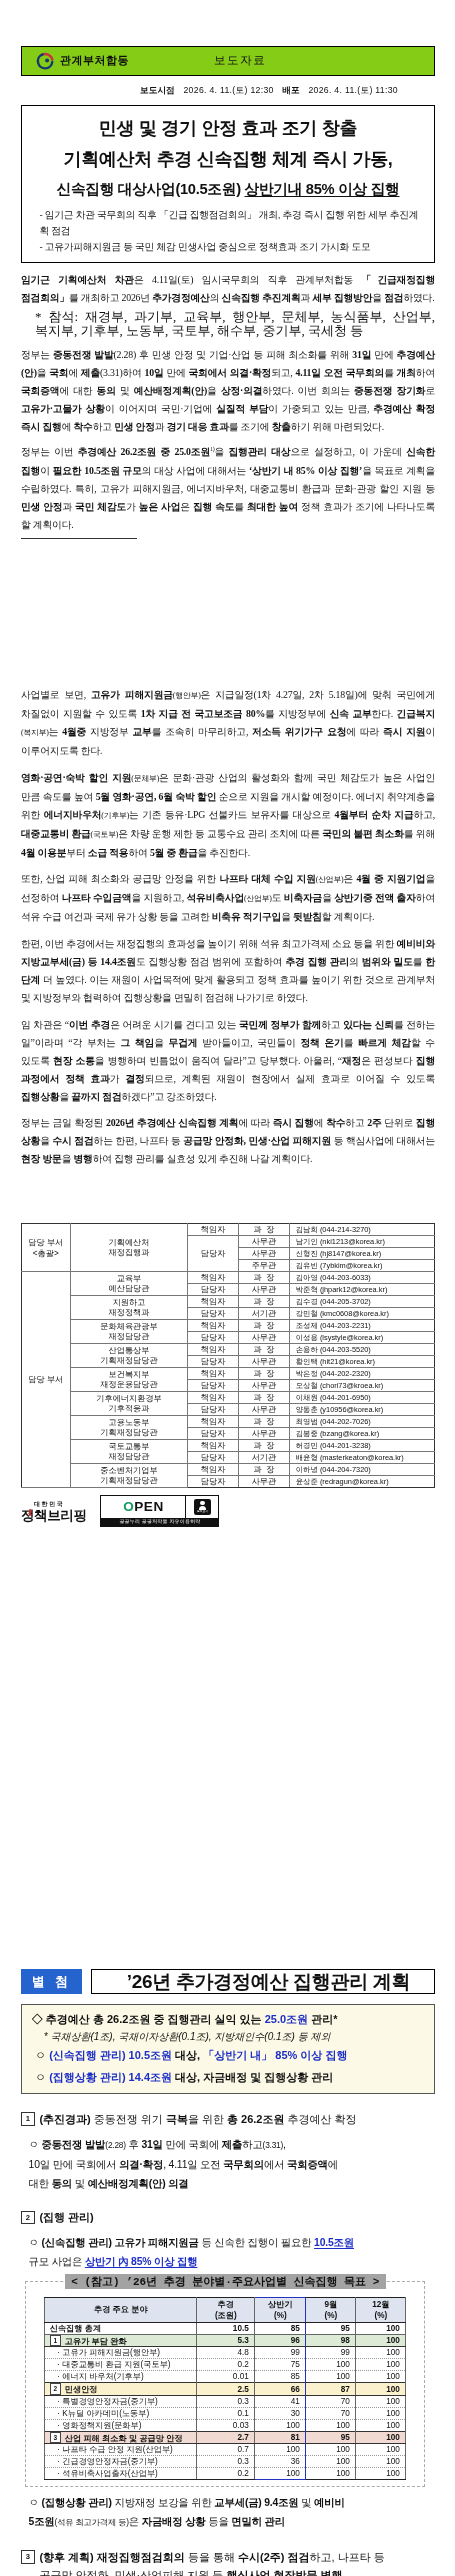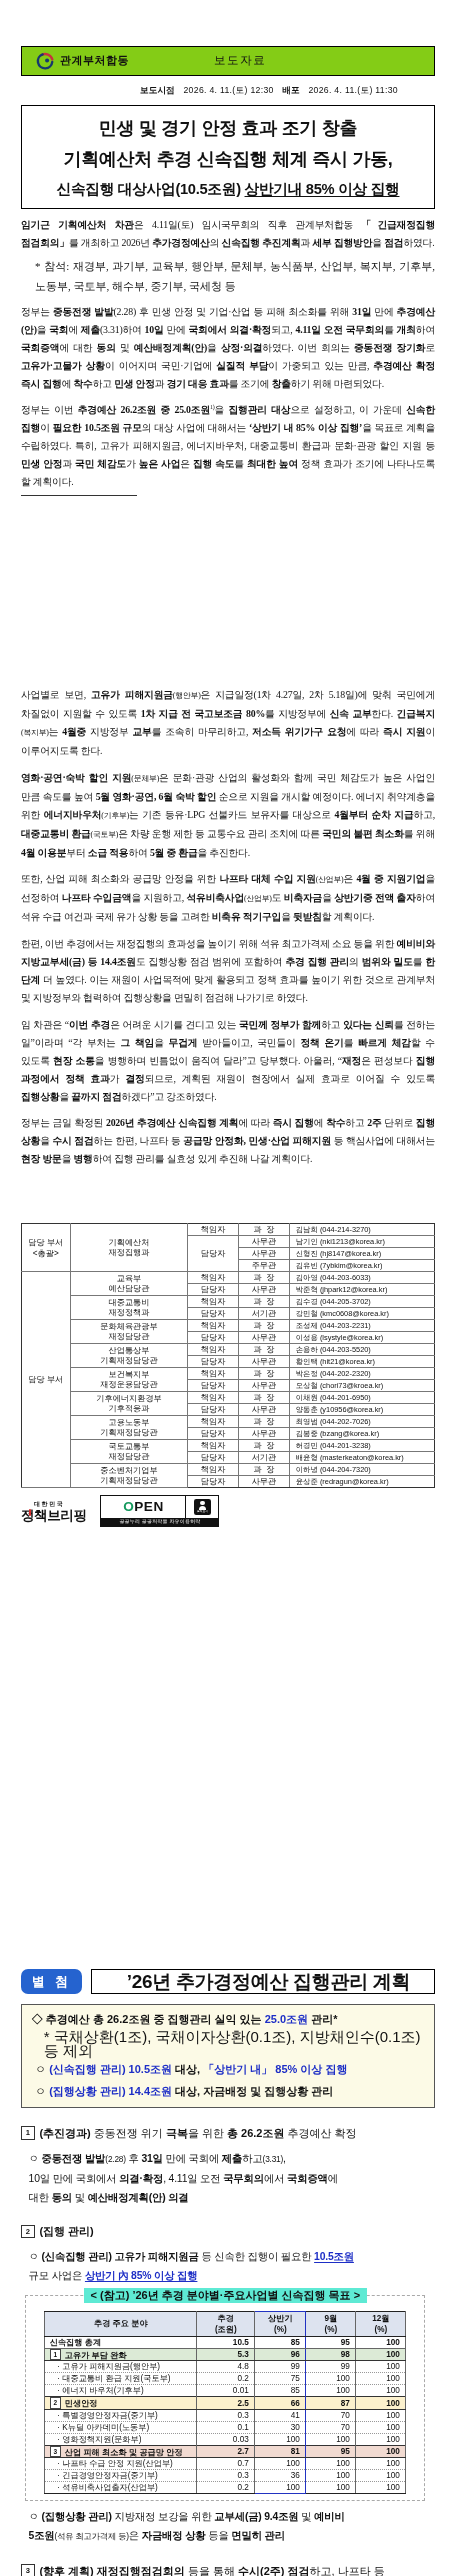--- a/index.html
+++ b/index.html
@@ -26,21 +26,21 @@
   
   .title-box{margin-top:8.7px;border:1.4px solid #000;padding:6.5px 9.8px 6.5px 9.8px;box-sizing:border-box;font-family:"Liberation Sans","DejaVu Sans",sans-serif;}
   .headline{font-size:18px;font-weight:bold;text-align:center;line-height:31px;letter-spacing:-0.3px;}
   .subheadline{font-size:14.7px;font-weight:bold;text-align:center;line-height:24px;margin-top:2.2px;letter-spacing:-0.3px;}
   .title-bullets{margin-top:5.5px;margin-left:7.6px;}
   .title-bullet{font-size:9.8px;line-height:16.4px;letter-spacing:-0.3px;}
 
   
   .para{font-size:9.8px;line-height:18px;text-align:justify;word-break:keep-all;letter-spacing:-0.2px;}
   .p-top14{margin-top:7.6px;} .p-top16{margin-top:8.7px;} .p-top8{margin-top:4.4px;}
-  .attendee-note{margin-top:3.3px;font-size:11px;line-height:20px;padding-left:14px;text-align:justify;word-break:keep-all;}
+  .attendee-note{margin-top:3.3px;font-size:13px;line-height:14px;padding-left:14px;text-align:justify;word-break:keep-all;}
   .footnote-rule{margin-top:4.4px;width:116px;border-top:0.9px solid #333;}
   .footnote{font-size:8.2px;line-height:13px;margin-top:2.2px;}
 
   
   .contact-table{margin-top:55px;border-collapse:collapse;width:414px;font-family:"Liberation Sans",sans-serif;}
   .contact-table td{border:0.5px solid #777;font-size:8.2px;padding:0 2.2px;height:10.4px;text-align:center;vertical-align:middle;}
   .contact-table .outer-top td{border-top:1.1px solid #333;}
   .contact-table td.group{width:48px;white-space:pre-line;font-size:8.2px;border-left:1.1px solid #333;}
   .contact-table td.dept{width:127px;}
   .contact-table td.dept span{display:block;line-height:10.4px;}
@@ -62,35 +62,35 @@
   .open-word .green{color:#169a5f;}
   .open-right{width:32px;border-left:1.1px solid #111;display:flex;align-items:center;justify-content:center;}
   .open-sq{width:16.4px;height:16.4px;background:#111;border-radius:2.2px;display:flex;flex-direction:column;align-items:center;justify-content:center;}
   .person-head{width:4.4px;height:4.4px;border-radius:50%;background:#fff;}
   .person-body{width:7.6px;height:3.8px;border-radius:3.8px 3.8px 0 0;background:#fff;margin-top:0.5px;}
   .open-sq .src{color:#fff;font-size:2.7px;line-height:3.3px;}
   .open-strip{background:#111;color:#fff;font-size:4.9px;text-align:center;line-height:8.2px;letter-spacing:0.3px;}
 
   
   .attach-header{display:flex;gap:8.7px;align-items:stretch;font-family:"Liberation Sans",sans-serif;}
-  .attach-badge{width:61px;height:25px;background:#2563cf;color:#fff;font-size:13px;font-weight:bold;display:flex;align-items:center;justify-content:center;letter-spacing:3.3px;border-radius:7px;}
+  .attach-badge{width:61px;height:25px;background:#2563cf;color:#fff;font-size:13px;font-weight:bold;display:flex;align-items:center;justify-content:center;letter-spacing:3.3px;}
   .attach-title-box{flex:1;border:1px solid #000;height:25px;box-sizing:border-box;display:flex;align-items:center;padding-left:35px;font-size:19px;font-weight:bold;letter-spacing:-0.3px;}
   .summary-box{margin-top:9.8px;border:0.8px solid #555;background:#fcfae6;padding:5.5px 9.8px;box-sizing:border-box;font-family:"Liberation Sans",sans-serif;}
   .summary-line1{font-size:11px;line-height:19.6px;}
-  .summary-note{font-size:15px;line-height:14px;padding-left:12px;}
+  .summary-note{font-size:10px;line-height:14px;padding-left:12px;font-style:italic;}
   .summary-line{font-size:11px;line-height:22px;padding-left:3.3px;}
   .attach-sec{margin-top:15.3px;font-size:11px;line-height:18.5px;font-family:"Liberation Sans",sans-serif;display:flex;align-items:flex-start;gap:4.9px;}
   .numsq{flex:0 0 auto;width:11.5px;height:11.5px;border:0.9px solid #333;text-align:center;line-height:11.5px;font-size:7.6px;font-weight:bold;margin-top:2.7px;}
   .attach-sec .sec-text{white-space:pre-line;}
   .attach-p{margin-top:6.5px;margin-left:7.6px;font-size:10.4px;line-height:19px;font-family:"Liberation Sans",sans-serif;white-space:pre-line;letter-spacing:-0.2px;}
   .attach-p .u{text-underline-offset:2.2px;}
 
   
   .goal-wrap{margin-top:9.8px;margin-left:4.4px;margin-right:9.8px;border:1.1px dashed #aaa;padding:0 6.5px 5.5px 6.5px;position:relative;}
-  .goal-title{width:fit-content;margin:-8.2px auto 8px auto;background:#5eead4;padding:0 6.5px;font-size:11px;font-weight:bold;font-family:Liberation Sans, sans-serif;}
+  .goal-title{width:fit-content;margin:-8.2px auto 8px auto;background:#a3a3a3;padding:0 6.5px;font-size:11px;font-weight:bold;font-family:Liberation Mono, monospace;}
   .goal-table{border-collapse:collapse;margin:2.2px auto 0 auto;font-family:"Liberation Sans",sans-serif;}
   .goal-table th,.goal-table td{border:0.5px solid #666;font-size:8.2px;box-sizing:border-box;}
   .goal-table th{background:#dde3ef;font-weight:bold;text-align:center;white-space:pre-line;line-height:11px;padding:1.1px 3.3px;border-top:1.1px solid #222;border-bottom:0.9px solid #222;}
   .goal-table th.c1{width:152px;} .goal-table th.c2{width:58px;} .goal-table th.c3{width:51px;} .goal-table th.c4{width:50px;} .goal-table th.c5{width:50px;}
   .goal-table td{height:11px;padding:0 5.5px 0 4.4px;}
   .goal-table td.lab{text-align:left;white-space:nowrap;}
   .goal-table td.val{text-align:right;}
   .goal-table tr.total td{font-weight:bold;border-top:1.1px solid #222;}
   .goal-table tr.sub td{border-top:0.5px dotted #999;border-bottom:0.5px dotted #999;}
   .goal-table tr.sub td.lab{padding-left:12px;}
@@ -133,20 +133,24 @@
         <span class="meta-label">보도시점</span>
         <span class="meta-value">2026. 4. 11.(토) 12:30</span>
         <span class="meta-label">배포</span>
         <span class="meta-value">2026. 4. 11.(토) 11:30</span>
       </div>
 
       <div class="title-box">
         <div class="headline">민생 및 경기 안정 효과 조기 창출</div>
         <div class="headline">기획예산처 추경 신속집행 체계 즉시 가동,</div>
         <div class="subheadline"><span class="b">신속집행 대상사업(10.5조원) </span><span class="b u">상반기내 85% 이상 집행</span></div>
+        <div class="title-bullets">
+          <div class="title-bullet">- 임기근 차관 국무회의 직후 「긴급 집행점검회의」 개최, 추경 즉시 집행 위한 세부 추진계획 점검</div>
+          <div class="title-bullet">- 고유가피해지원금 등 국민 체감 민생사업 중심으로 정책효과 조기 가시화 도모</div>
+        </div>
       </div>
 
       <div class="para p-top14"><span>  </span><span class="b">임기근 기획예산처 차관</span><span>은 4.11일(토) 임시국무회의 직후 관계부처합동 </span><span class="b">「긴급재정집행 점검회의」</span><span>를 개최하고 2026년 </span><span class="b">추가경정예산</span><span>의 </span><span class="b">신속집행 추진계획</span><span>과 </span><span class="b">세부 집행방안</span><span>을 </span><span class="b">점검</span><span>하였다.</span></div>
       <div class="attendee-note">* 참석: 재경부, 과기부, 교육부, 행안부, 문체부, 농식품부, 산업부, 복지부, 기후부, 노동부, 국토부, 해수부, 중기부, 국세청 등</div>
       <div class="para p-top14"><span>  정부는 </span><span class="b">중동전쟁 발발</span><span>(2.28) 후 민생 안정 및 기업·산업 등 피해 최소화를 위해 </span><span class="b">31일</span><span> 만에 </span><span class="b">추경예산(안)</span><span>을 </span><span class="b">국회</span><span>에 </span><span class="b">제출</span><span>(3.31)하여 </span><span class="b">10일</span><span> 만에 </span><span class="b">국회에서 의결·확정</span><span>되고, </span><span class="b">4.11일 오전 국무회의</span><span>를 </span><span class="b">개최</span><span>하여 </span><span class="b">국회증액</span><span>에 대한 </span><span class="b">동의</span><span> 및 </span><span class="b">예산배정계획(안)</span><span>을 </span><span class="b">상정·의결</span><span>하였다. 이번 회의는 </span><span class="b">중동전쟁 장기화</span><span>로 </span><span class="b">고유가·고물가 상황</span><span>이 이어지며 국민·기업에 </span><span class="b">실질적 부담</span><span>이 가중되고 있는 만큼, </span><span class="b">추경예산 확정 즉시 집행</span><span>에 </span><span class="b">착수</span><span>하고 </span><span class="b">민생 안정</span><span>과 </span><span class="b">경기 대응 효과</span><span>를 조기에 </span><span class="b">창출</span><span>하기 위해 마련되었다.</span></div>
       <div class="para p-top8"><span>  정부는 이번 </span><span class="b">추경예산 26.2조원 중 25.0조원</span><sup>1)</sup><span>을 </span><span class="b">집행관리 대상</span><span>으로 설정하고, 이 가운데 </span><span class="b">신속한 집행</span><span>이 </span><span class="b">필요한 10.5조원 규모</span><span>의 대상 사업에 대해서는 </span><span class="b">‘상반기 내 85% 이상 집행’</span><span>을 목표로 계획을 수립하였다. 특히, 고유가 피해지원금, 에너지바우처, 대중교통비 환급과 문화·관광 할인 지원 등 </span><span class="b">민생 안정</span><span>과 </span><span class="b">국민 체감도</span><span>가 </span><span class="b">높은 사업</span><span>은 </span><span class="b">집행 속도</span><span>를 </span><span class="b">최대한 높여</span><span> 정책 효과가 조기에 나타나도록 할 계획이다.</span></div>
       <div class="footnote-rule"></div>
     </div>
   </div>
 
@@ -198,21 +202,21 @@
             <td class="name">김아영 (044-203-6033)</td>
           </tr>
           <tr>
             <td class="role">담당자</td>
             <td class="pos">사무관</td>
             <td class="name">박준혁 (jhpark12@korea.kr)</td>
           </tr>
 
           <tr class="dept-top">
             <td class="dept" rowspan="2">
-              <span>대중교통비</span>
+              <span>지원하고</span>
               <span>재정정책과</span>
             </td>
             <td class="role">책임자</td>
             <td class="pos">과  장</td>
             <td class="name">김수경 (044-205-3702)</td>
           </tr>
           <tr>
             <td class="role">담당자</td>
             <td class="pos">서기관</td>
             <td class="name">강민철 (kmc0608@korea.kr)</td>

